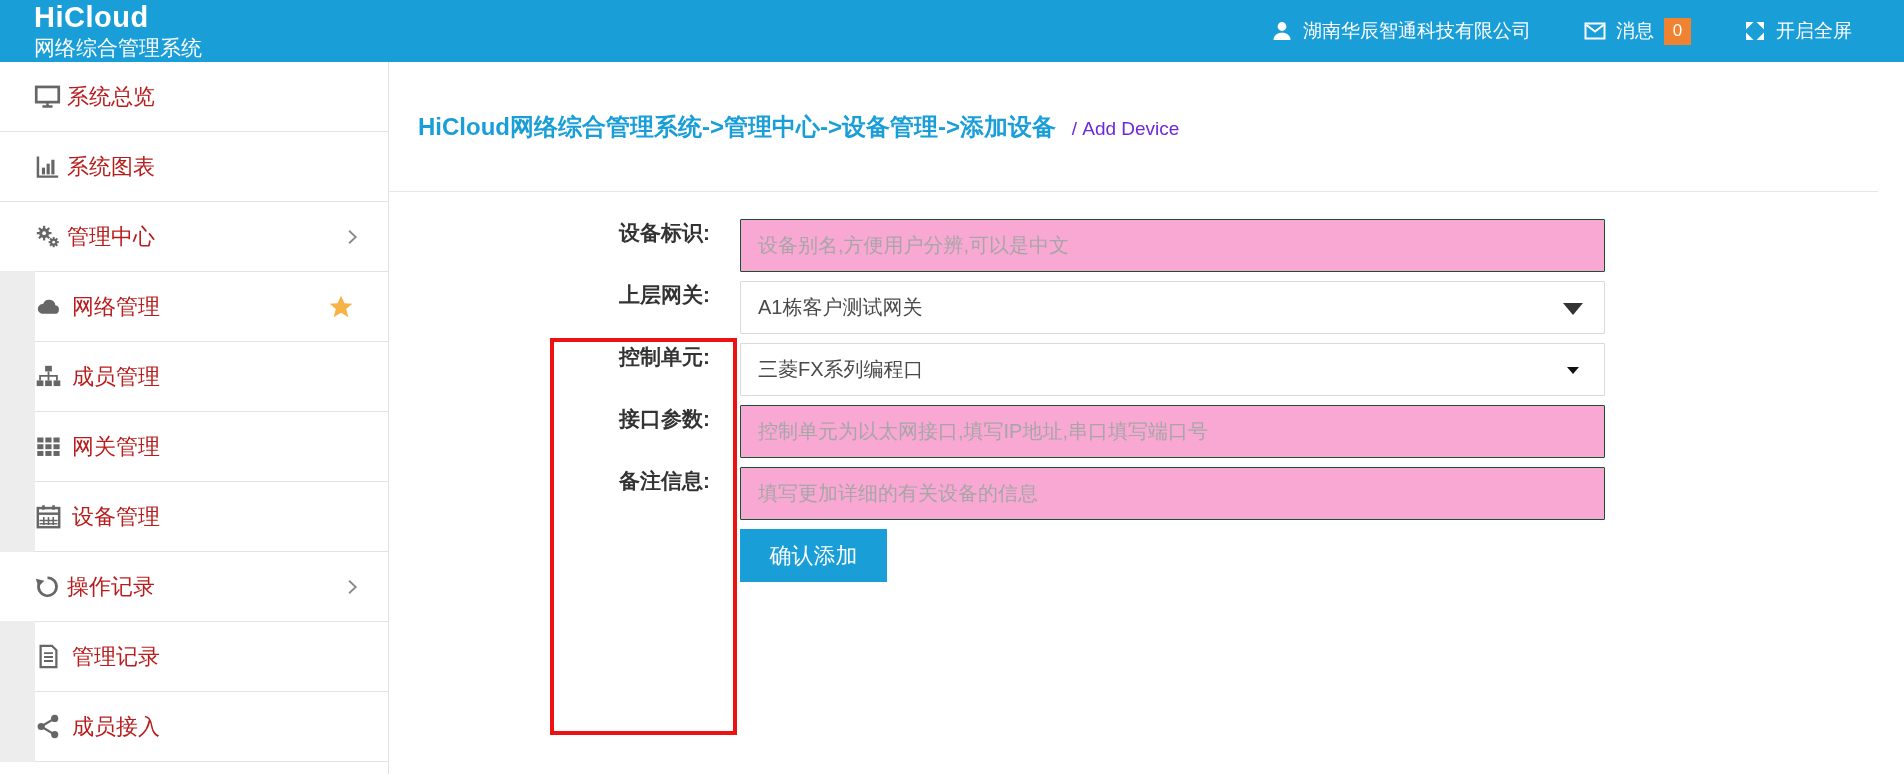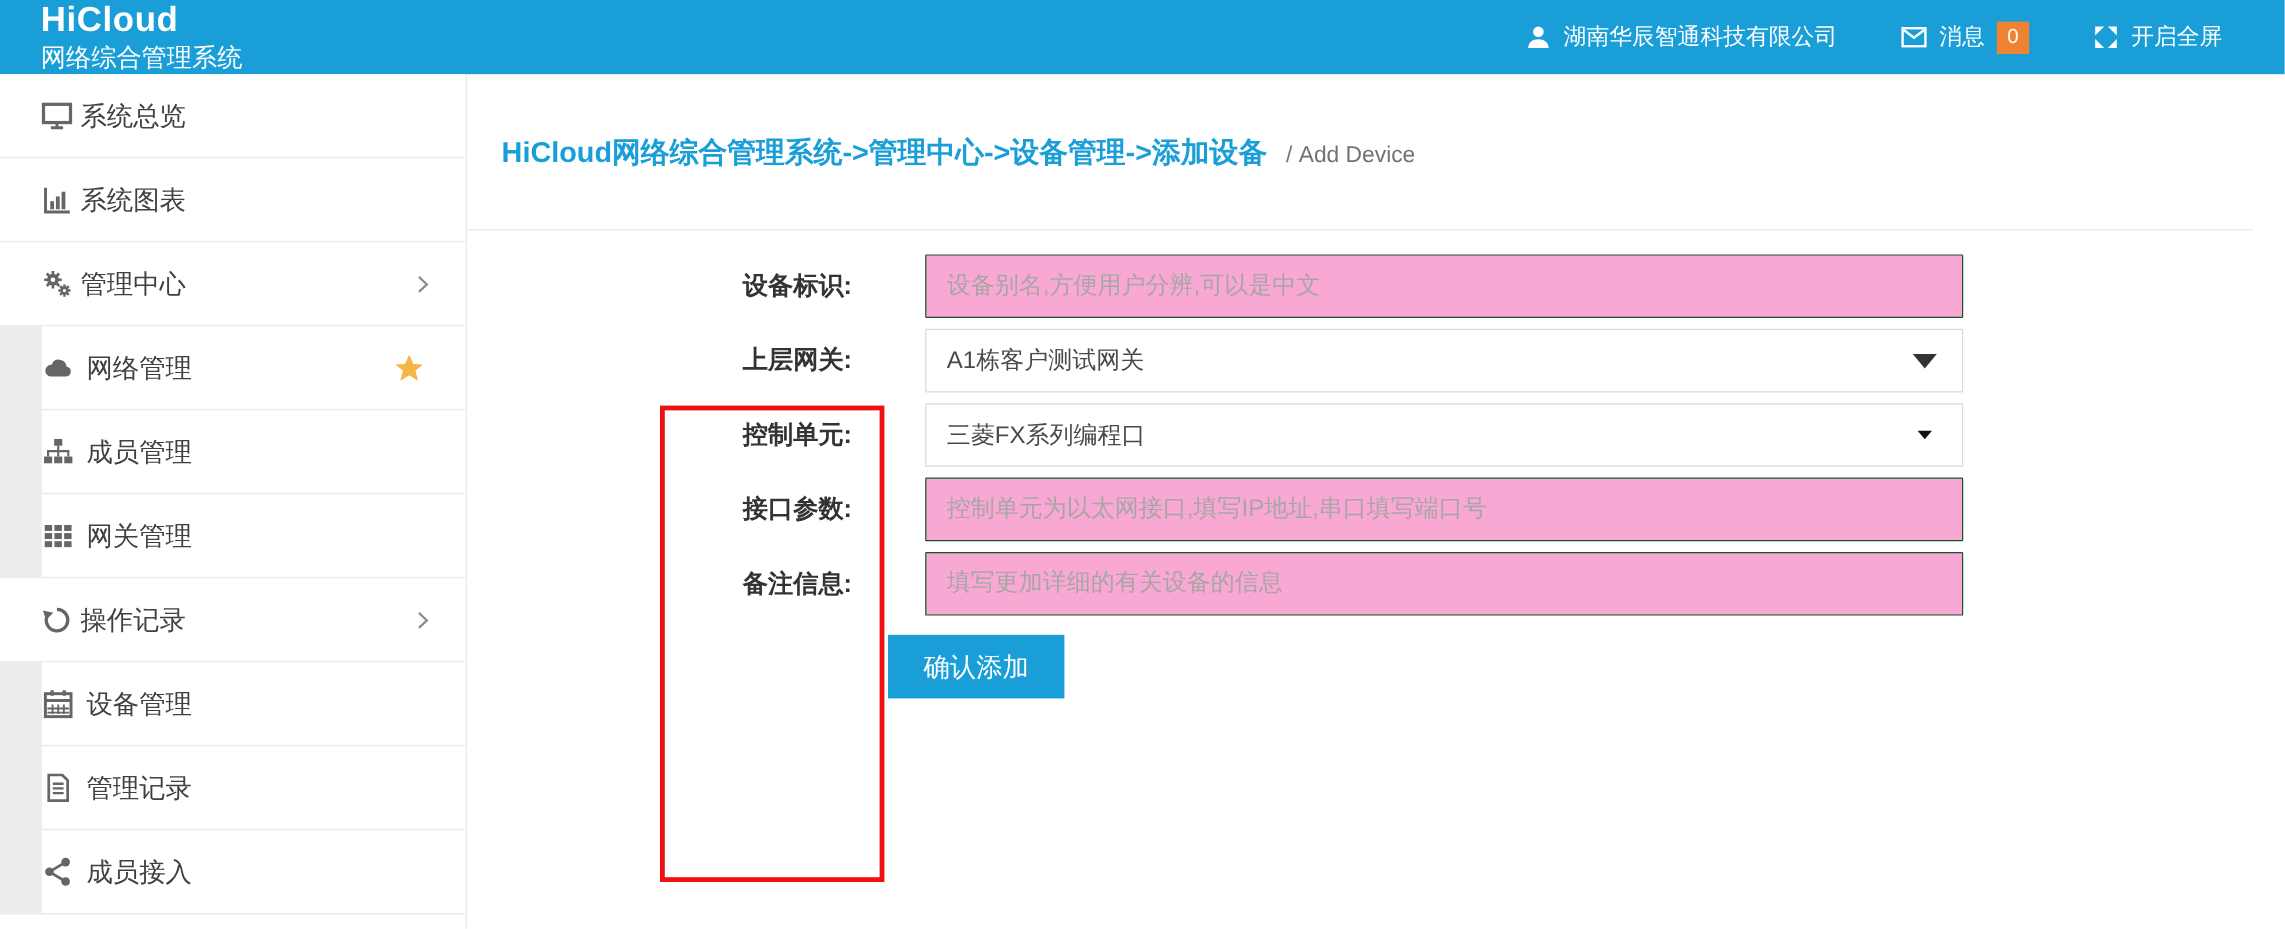--- a/index.html
+++ b/index.html
@@ -14,38 +14,38 @@
   .header-right { margin-left:auto; display:flex; align-items:center; padding-right:52px; font-size:19px; }
   .header-item { display:flex; align-items:center; margin-left:52px; cursor:pointer; white-space:nowrap; }
   .hicon { width:24px; height:24px; margin-right:9px; flex:0 0 auto; }
   .badge { background:#ef8331; color:#fff; width:27px; height:27px; margin-left:10px;
     display:flex; align-items:center; justify-content:center; font-size:17px; }
 
   
   .layout { display:flex; height:712px; }
   .sidebar { width:389px; flex:0 0 auto; background:#fff; border-right:1px solid #e0e0e0; }
   .side-item { height:70px; display:flex; align-items:center; position:relative;
-    border-bottom:1px solid #e3e3e3; font-size:22px; color:#404040; cursor:pointer; background:#fff; }
+    border-bottom:1px solid #e3e3e3; font-size:22px; color:#b91c1c; cursor:pointer; background:#fff; }
   .side-item.l1 { padding-left:34px; }
   .side-item.l2 { padding-left:35px; }
   .side-item.l2::before { content:""; position:absolute; left:0; top:-1px; bottom:-1px; width:35px; background:#ededed; }
   .micon { width:27px; height:27px; flex:0 0 auto; margin-right:6px; }
   .side-item.l2 .micon { margin-right:10px; }
   .chev { position:absolute; right:26px; width:20px; height:20px; }
   .star { position:absolute; right:34px; width:26px; height:26px; }
 
   
   .content { flex:1 1 auto; position:relative; background:#fff; }
   .bc-bar { height:130px; display:flex; align-items:center; padding-left:29px;
     border-bottom:1px solid #e7e7e7; margin-right:26px; }
   .bc-title { font-size:24px; font-weight:bold; color:#199ed8; cursor:pointer; }
-  .bc-suffix { font-size:19px; color:#737373; font-weight:normal; margin-left:9px; }
+  .bc-suffix { font-size:19px; color:#6d28d9; font-weight:normal; margin-left:9px; }
 
   .form-wrap { padding-top:27px; position:relative; }
-  .form-row { display:flex; align-items:center; margin-bottom:24px; height:38px;gap:31px; }
+  .form-row { display:flex; align-items:flex-start; margin-bottom:24px; height:38px; }
   .f-label { width:351px; padding-right:30px; text-align:right; font-weight:bold;
     font-size:21px; color:#333; flex:0 0 auto; }
   .f-field { width:865px; height:53px; position:relative; flex:0 0 auto; }
   .f-input { width:100%; height:100%; border:1px solid #14532d; border-radius:1px;
     padding:0 17px; font-size:20px; color:#555; background:#f9a8d4; outline:none;
     font-family:"Liberation Sans","DejaVu Sans",sans-serif; }
   .f-input::placeholder { color:#a6a6a6; opacity:1; }
   .f-select { width:100%; height:100%; border:1px solid #d9d9d9; border-radius:1px;
     background:#fff; display:flex; align-items:center; padding:0 17px; font-size:20px;
     color:#4a4a4a; cursor:pointer; position:relative; }
@@ -178,39 +178,39 @@
             <rect x="9.2" y="10" width="5.5" height="4.4"></rect>
             <rect x="16.4" y="10" width="5.5" height="4.4"></rect>
           <rect x="2" y="16" width="5.5" height="4.4"></rect>
             <rect x="9.2" y="16" width="5.5" height="4.4"></rect>
             <rect x="16.4" y="16" width="5.5" height="4.4"></rect>
         </g>
       </svg>
       <span>网关管理</span>
     </div>
 
-    <div class="side-item l1">
-      <svg class="micon" viewBox="0 0 24 24">
-        <path d="M12 4.2a8 8 0 1 1-7.6 5.5" fill="none" stroke="#666" stroke-width="2.4"></path>
-        <polygon points="1.6,5.2 9.2,6.8 3.9,12.2" fill="#666"></polygon>
-      </svg>
-      <span>操作记录</span>
-      <svg class="chev" viewBox="0 0 24 24">
-        <path d="M8.5 4.5l8 7.5-8 7.5" fill="none" stroke="#8a8a8a" stroke-width="2.2"></path>
-      </svg>
-    </div>
-
     <div class="side-item l2">
       <svg class="micon" viewBox="0 0 24 24">
         <rect x="2.5" y="4.5" width="19" height="17" fill="none" stroke="#666" stroke-width="2.2"></rect>
         <path d="M2.5 9.5h19" stroke="#666" stroke-width="2.2"></path>
         <path d="M7.5 2v4M16.5 2v4" stroke="#666" stroke-width="2.4"></path>
         <path d="M7.8 12.5v7M12 12.5v7M16.2 12.5v7M4 15.5h16M4 18.5h16" stroke="#666" stroke-width="1.4"></path>
       </svg>
       <span>设备管理</span>
+    </div>
+
+    <div class="side-item l1">
+      <svg class="micon" viewBox="0 0 24 24">
+        <path d="M12 4.2a8 8 0 1 1-7.6 5.5" fill="none" stroke="#666" stroke-width="2.4"></path>
+        <polygon points="1.6,5.2 9.2,6.8 3.9,12.2" fill="#666"></polygon>
+      </svg>
+      <span>操作记录</span>
+      <svg class="chev" viewBox="0 0 24 24">
+        <path d="M8.5 4.5l8 7.5-8 7.5" fill="none" stroke="#8a8a8a" stroke-width="2.2"></path>
+      </svg>
     </div>
 
     <div class="side-item l2">
       <svg class="micon" viewBox="0 0 24 24">
         <path d="M5 2.5h10l4 4v15H5z" fill="none" stroke="#666" stroke-width="2"></path>
         <path d="M8 9h8M8 12.5h8M8 16h8" stroke="#666" stroke-width="1.7"></path>
       </svg>
       <span>管理记录</span>
     </div>
 

